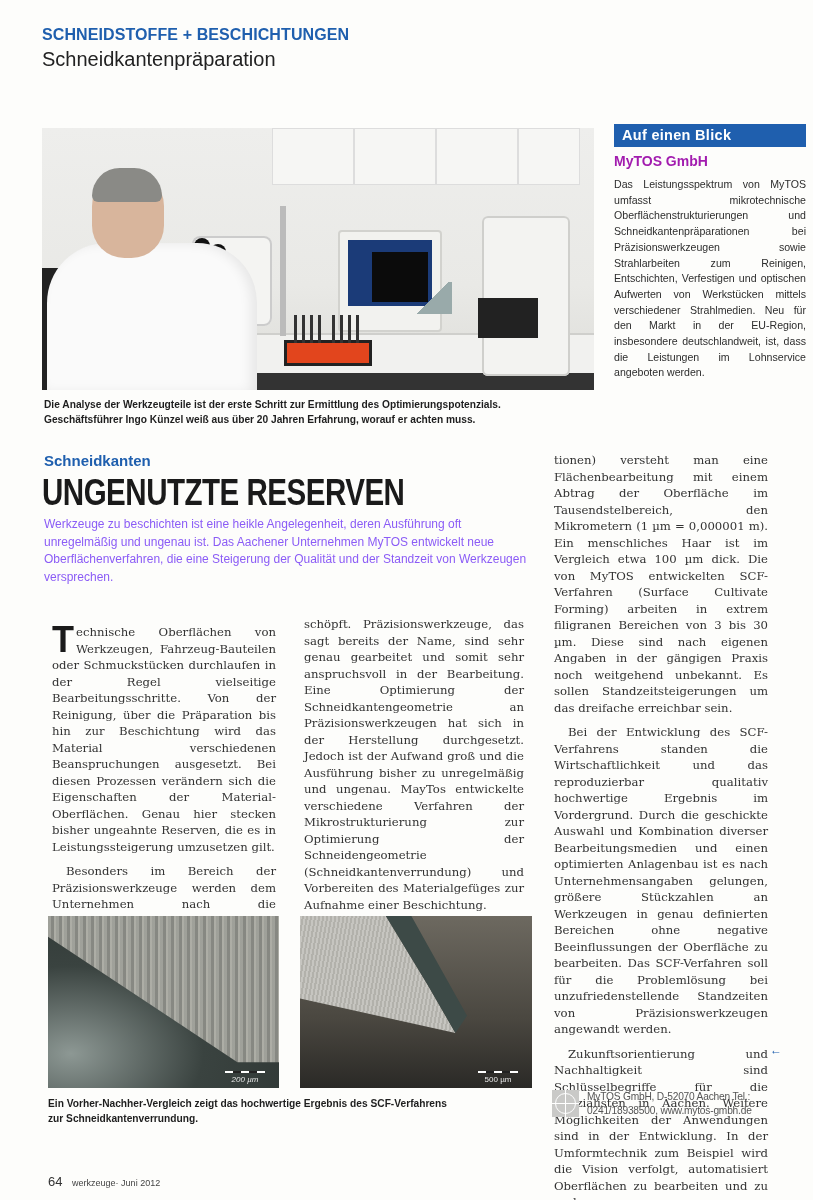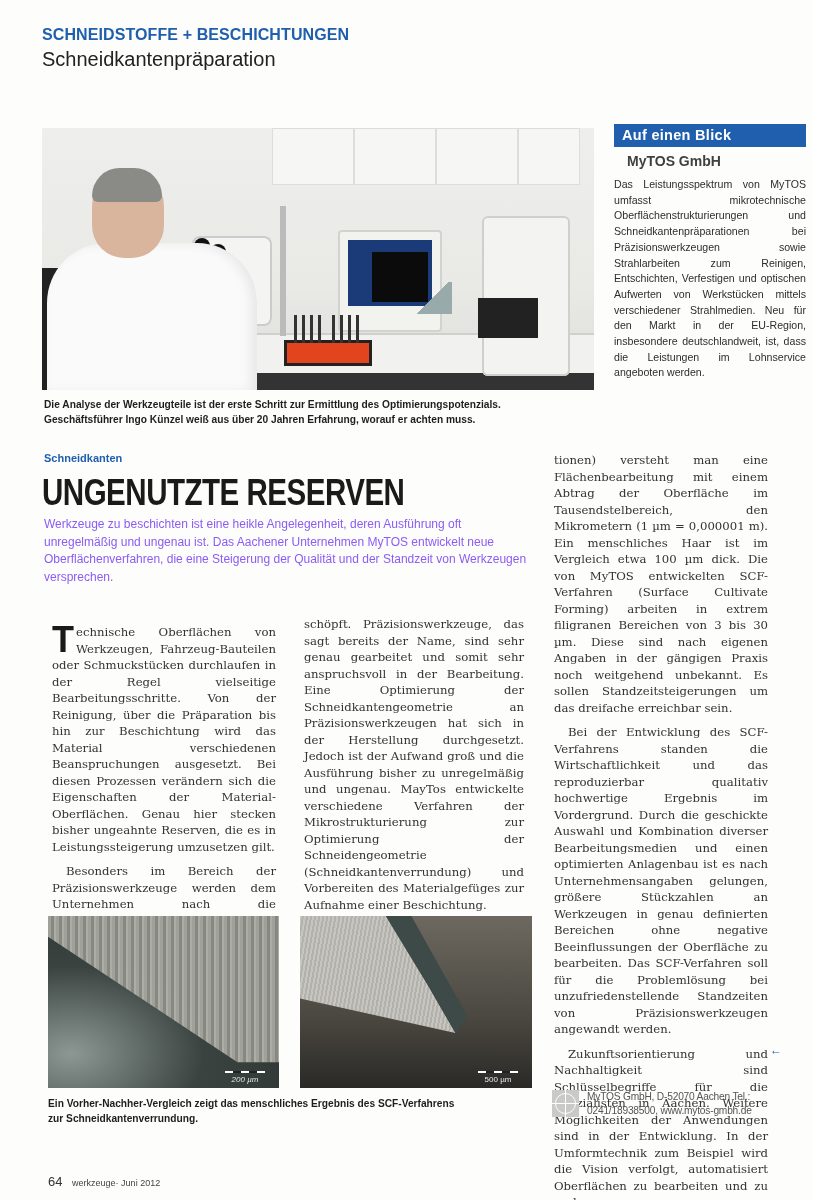--- a/index.html
+++ b/index.html
@@ -27,27 +27,27 @@
   .hero .scope1 { position: absolute; left: 150px; top: 108px; width: 80px; height: 90px; background: #f4f4f2; border-radius: 8px; box-shadow: 0 0 0 2px #ccc inset; }
   .hero .scope-eye { position: absolute; width: 16px; height: 16px; border-radius: 50%; background: #111; }
   .hero .pole { position: absolute; left: 238px; top: 78px; width: 6px; height: 130px; background: #bbb; }
   .hero .tray { position: absolute; left: 242px; top: 212px; width: 82px; height: 20px; background: #e2451d; border: 3px solid #222; }
   .hero .tool { position: absolute; top: 187px; width: 3px; height: 28px; background: #333; }
   .hero .scope2 { position: absolute; left: 440px; top: 88px; width: 88px; height: 160px; background: #f3f3f1; border-radius: 6px; box-shadow: 0 0 0 2px #cfcfcc inset; }
   .hero .scope2-base { position: absolute; left: 436px; top: 170px; width: 60px; height: 40px; background: #222; }
 
   .infobox { left: 614px; top: 124px; width: 192px; }
   .info-head { background: #1f5fae; color: #fff; font-weight: bold; font-size: 14.5px; padding: 3px 0 4px 8px; letter-spacing: 0.3px; }
-  .info-co { font-weight: bold; font-size: 14px; margin-top: 6px; color: #404040; margin-left: 13px; }
+  .info-co { font-weight: bold; font-size: 14px; margin-top: 6px; color: #a21caf; }
   .info-body { font-size: 10.6px; line-height: 15.7px; margin-top: 8px; text-align: justify; color: #2d2d2d; }
 
   .caption { font-size: 10.2px; font-weight: bold; line-height: 14.5px; color: #1e1e1e; }
   .cap1 { left: 44px; top: 398px; width: 520px; }
 
-  .kicker { left: 44px; top: 452px; font-size: 11px; font-weight: bold; color: #1f5fae; text-align: center; }
+  .kicker { left: 44px; top: 452px; font-size: 15px; font-weight: bold; color: #1f5fae; text-align: center; }
   .headline { left: 42px; top: 472px; font-size: 36px; font-weight: bold; color: #1a1a1a; letter-spacing: -0.6px; transform: scaleX(0.82); transform-origin: left; white-space: nowrap; }
   .lead { left: 44px; top: 516px; width: 490px; font-size: 12px; font-weight: normal; line-height: 17.5px; color: #8b5cf6; }
 
   .col { font-size: 11.7px; line-height: 16.5px; color: #333; text-align: justify; hyphens: manual; }
   .col p { margin: 8px; }
   .col p + p { text-indent: 14px; }
   .col1 { left: 44px; top: 616px; width: 240px; }
   .col2 { left: 296px; top: 608px; width: 236px; }
   .col3 { left: 546px; top: 444px; width: 230px; }
   .dropcap { float: left; font-family: "Liberation Sans", sans-serif; font-weight: bold; font-size: 36px; line-height: 28px; margin: 2px 2px 0 0; color: #1a1a1a; }
@@ -159,21 +159,21 @@
 <div class="abs photo photo-before">
   <div class="face"></div>
   <div class="scalebar sans"><div class="bar"></div><span>200 µm</span></div>
 </div>
 <div class="abs photo photo-after">
   <div class="face"></div>
   <div class="flank"></div>
   <div class="scalebar sans"><div class="bar"></div><span>500 µm</span></div>
 </div>
 <div class="abs sans caption cap2">
-  <div>Ein Vorher-Nachher-Vergleich zeigt das menschliches Ergebnis des SCF-Verfahrens</div>
+  <div>Ein Vorher-Nachher-Vergleich zeigt das hochwertige Ergebnis des SCF-Verfahrens</div>
   <div>zur Schneidkantenverrundung.</div>
 </div>
 
 <div class="abs contact">
   <div class="contact-logo">
       <div class="h"></div>
     </div>
   <div class="contact-text sans">
     <div>MyTOS GmbH, D-52070 Aachen Tel.:</div>
     <div>0241/18938500, www.mytos-gmbh.de</div>

